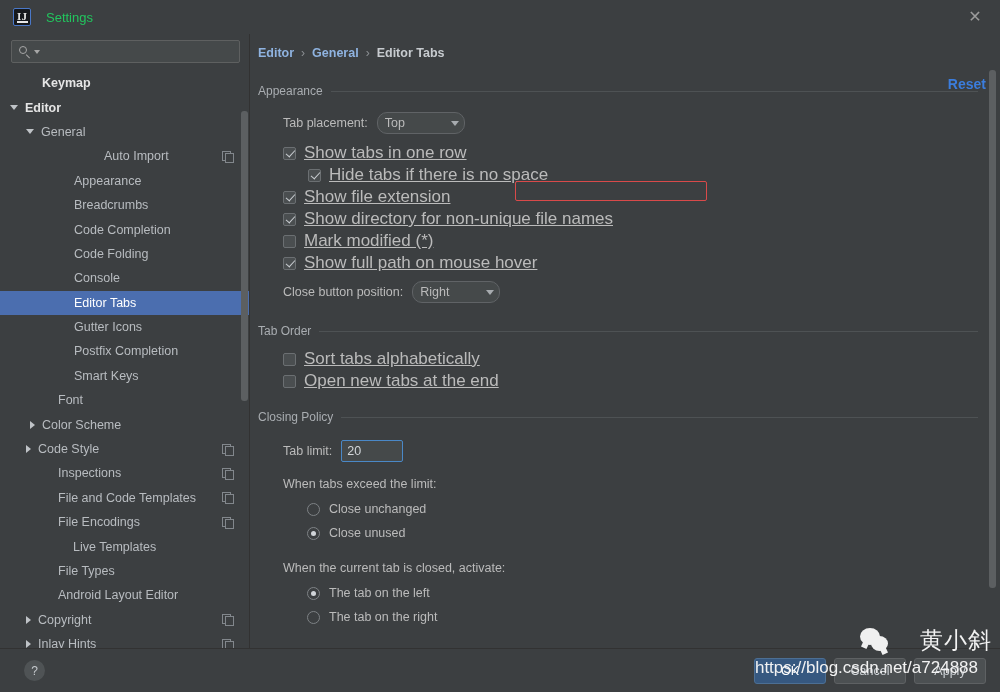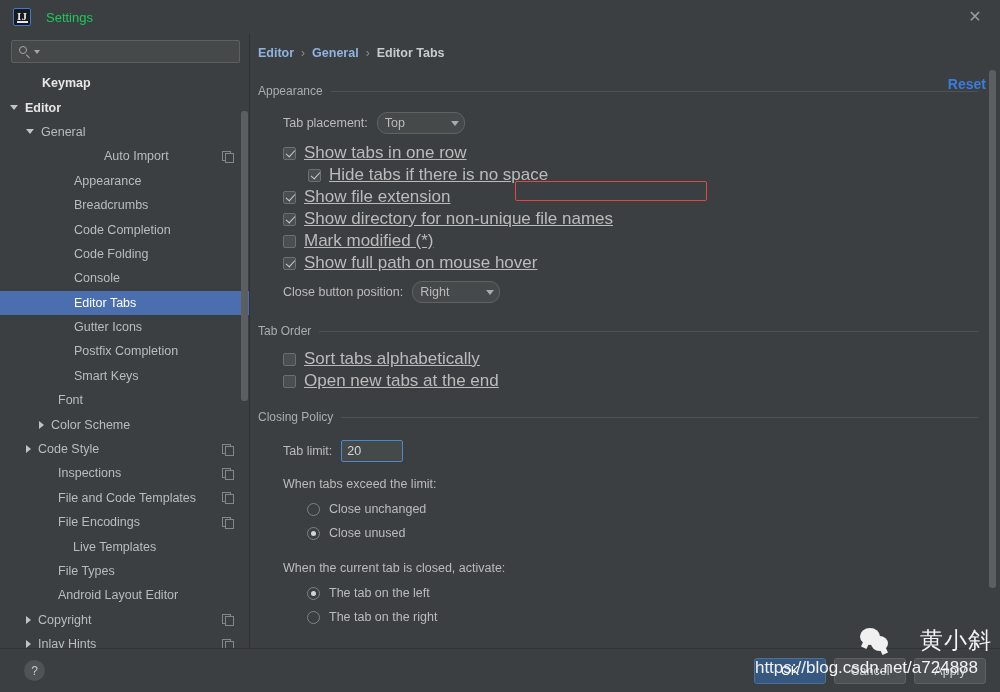--- a/index.html
+++ b/index.html
@@ -345,21 +345,21 @@
             <span>Postfix Completion</span>
           </div>
           <div class="tree-item" style="padding-left: 58px;">
             <span class="arrow none"></span>
             <span>Smart Keys</span>
           </div>
           <div class="tree-item" style="padding-left: 42px;">
             <span class="arrow none"></span>
             <span>Font</span>
           </div>
-          <div class="tree-item" style="padding-left: 39px;">
+          <div class="tree-item" style="padding-left: 30px;">
             <span class="arrow right"></span>
             <span>Color Scheme</span>
           </div>
           <div class="tree-item" style="padding-left: 26px;">
             <span class="arrow right"></span>
             <span>Code Style</span>
             <span class="copy-badge"></span>
           </div>
           <div class="tree-item" style="padding-left: 42px;">
             <span class="arrow none"></span>

